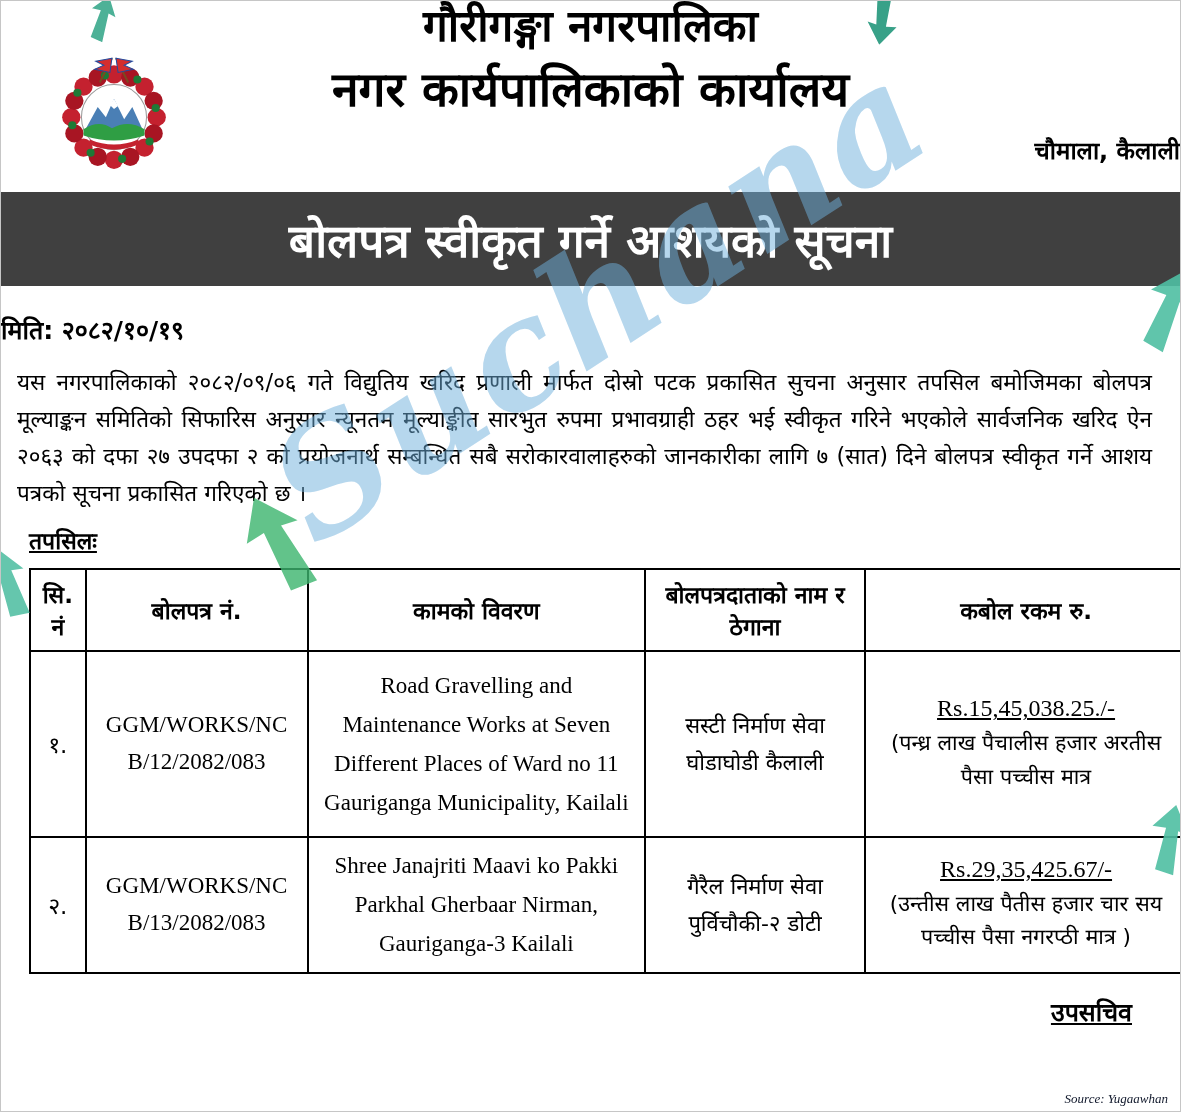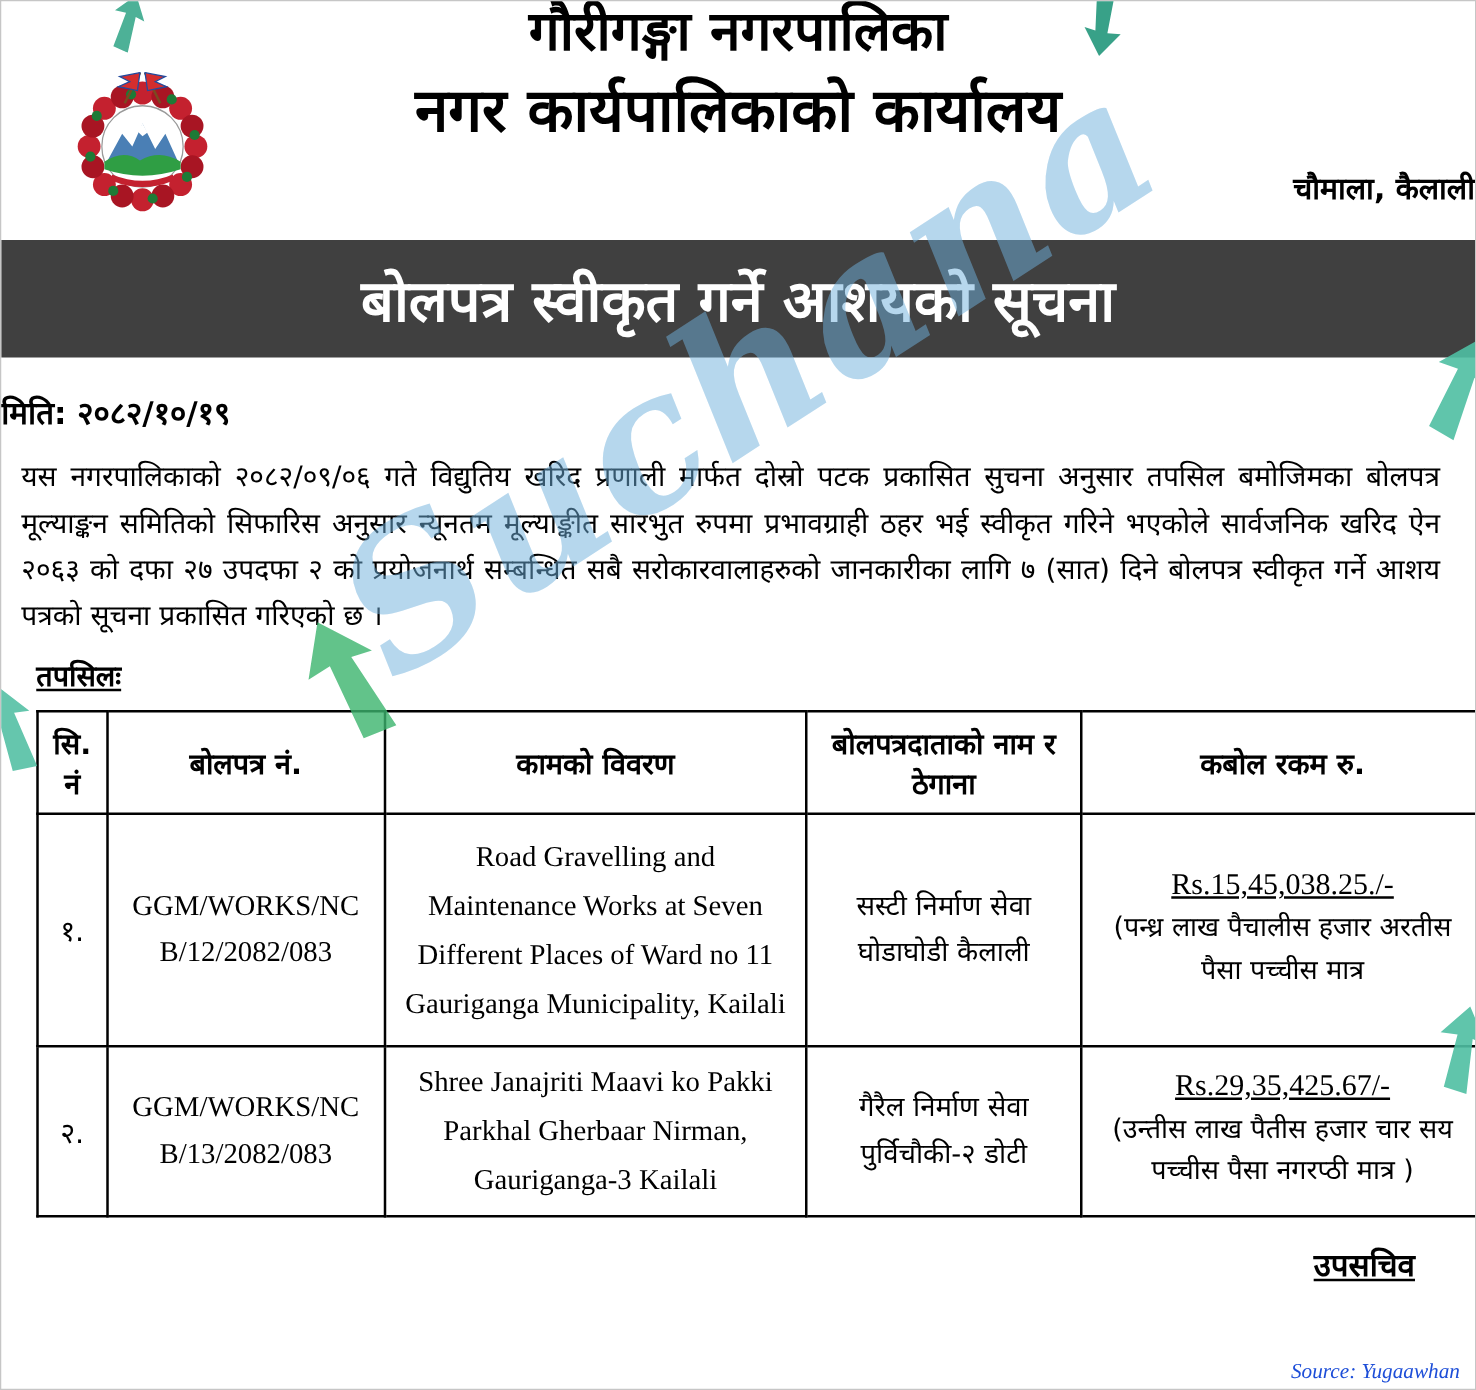--- a/index.html
+++ b/index.html
@@ -102,21 +102,21 @@
   tr.r2 td { height:130px; }
 
   
   .signature {
     margin:20px 48px 0 0; text-align:right;
     font-size:25px; font-weight:bold; position:relative; z-index:2;text-decoration:underline;
   }
   .source {
     position:absolute; right:12px; bottom:4px;
     font-family:"Liberation Serif", serif;
-    font-style:italic; font-size:17px; color:#1d4ed8; z-index:4;margin-top:20px;
+    font-style:italic; font-size:13px; color:#0f172a; z-index:4;margin-top:20px;
   }
 </style>
 </head>
 <body>
 
 <div class="page">
 
   <div class="watermark">Suchana</div>
 
   <div class="arrow a1">

